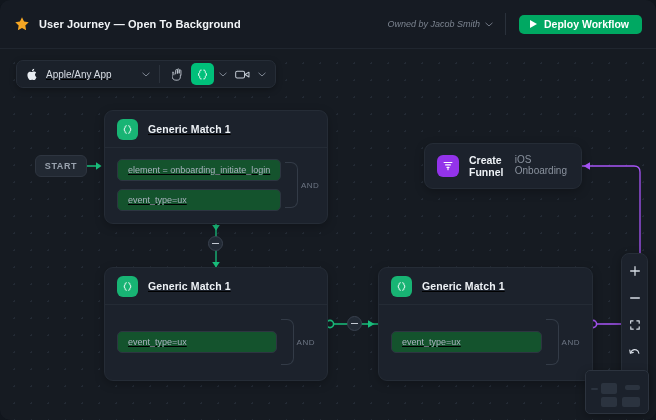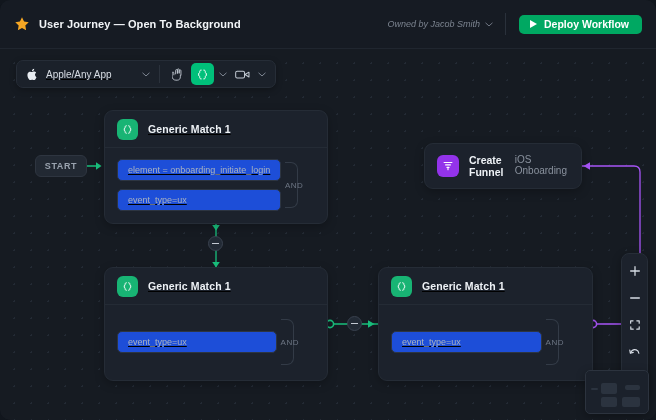--- a/index.html
+++ b/index.html
@@ -125,37 +125,37 @@
   .node-badge svg { display:block; }
   .node-title { font-size: 10.5px; color: #eef2f6; font-weight: bold; letter-spacing:.1px;}
   .node-body {
     padding: 11px 12px 12px 12px;
     display: flex; align-items: center; gap: 0;
     position: relative;
   }
   .conds { display: flex; flex-direction: column; gap: 8px; flex: 1 1 auto; }
   .cond {
     height: 22px; border: 1px solid #2d3541; border-radius: 5px;
-    background: #1d4ed8;
+    background: #14532d;
     display: flex; align-items: center; padding: 0 10px;
     font-size: 9px; color: #aab3bf; white-space: nowrap;
   }
   .and-wrap {
     width: 34px; height: 52px; position: relative; flex: 0 0 auto;
     margin-left: 4px;
   }
   .and-bracket {
     position: absolute; left: 0; top: 3px;
     width: 13px; height: 46px;
     border: 1px solid #333b47;
     border-left: none;
     border-radius: 0 7px 7px 0;
   }
   .and-label {
-    position: absolute; right: 16px; top: 50%; transform: translateY(-50%);
+    position: absolute; right: 0; top: 50%; transform: translateY(-50%);
     font-size: 8px; color: #6d7684; letter-spacing: .5px;
   }
 
   
   .funnel-node {
     position: absolute;
     background: #1c222c; border: 1px solid #252c36;
     border-radius: 9px;
     display: flex; align-items: center; gap: 10px;
     padding: 0 14px 0 12px;

